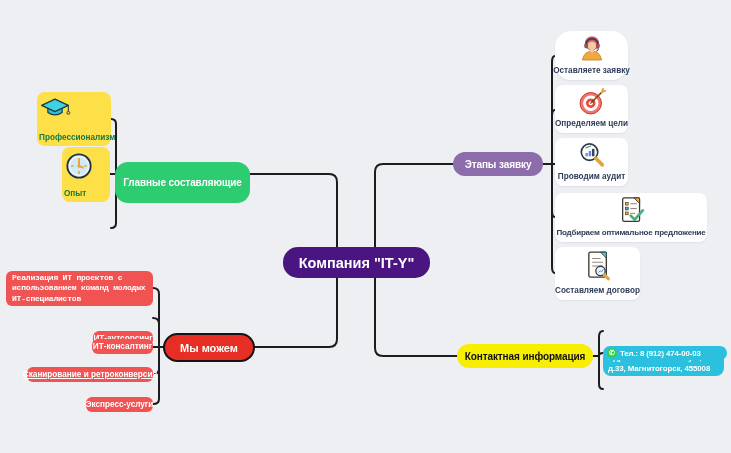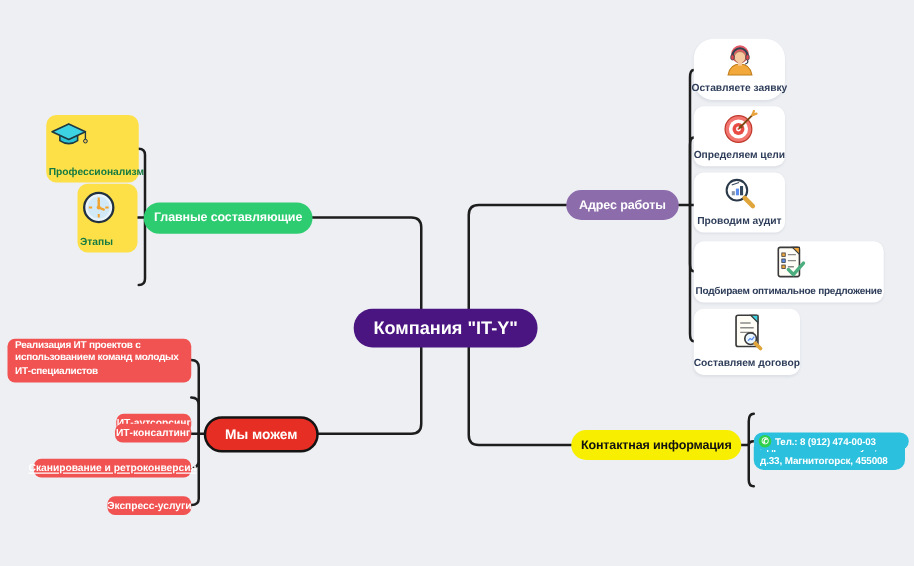--- a/index.html
+++ b/index.html
@@ -14,22 +14,22 @@
   .pill-green{background:#2ecc71;}
   .pill-purple{background:#8d6cab;}
   .pill-yellow{background:#f8ee00;color:#111;}
   .node-red{background:#e62e24;border:2.5px solid #141414;border-radius:15px;color:#fff;
         display:flex;align-items:center;justify-content:center;font-size:11px;white-space:nowrap;}
   .gcard{background:#fde047;border-radius:8px;color:#157a42;font-size:8.2px;
         display:flex;flex-direction:column;align-items:flex-start;justify-content:space-between;
         padding:4px 2px 4px;text-align:center;}
   .rcard{background:#f15352;border-radius:6px;color:#fff;font-size:8.2px;
         display:flex;align-items:center;justify-content:center;text-align:center;white-space:nowrap;}
-  .rcard.big{font-size:8px;line-height:1.3;text-align:left;align-items:flex-start;
-        justify-content:flex-start;padding:0 6px;white-space:normal;letter-spacing:-0.2px;}
+  .rcard.big{font-size:8px;line-height:1.3;text-align:left;align-items:center;
+        justify-content:flex-start;padding:0 6px;white-space:normal;letter-spacing:-0.2px;font-family:Liberation Mono, monospace;}
   .wcard{background:#ffffff;border-radius:8px;color:#2e3d59;font-size:8.2px;
         display:flex;flex-direction:column;align-items:center;justify-content:space-between;
         padding:3px 2px 5px;text-align:center;white-space:nowrap;box-shadow:0 1px 2px rgba(40,50,80,.08);}
   .wcard.wide{font-size:8px;letter-spacing:-0.2px;}
   .ccard{background:#2bc1de;border-radius:8px;color:#fff;font-size:8px;letter-spacing:-0.1px;}
   .ccard.addr{padding:3px 5px;line-height:1.35;font-size:7.9px;margin-top:32px;}
   .ccard.phone{border-radius:8px;display:flex;align-items:center;gap:3px;padding:0 4px;
         font-size:7.8px;white-space:nowrap;}
   .ccard.mail{display:flex;flex-direction:column;align-items:center;justify-content:space-between;
         padding:3px 3px 4px;text-align:center;font-size:7.6px;white-space:nowrap;}
@@ -65,21 +65,21 @@
       <path d="M599 356 V337 Q599 331 603 331"></path>
       <path d="M599 356 Q599 353 603 353"></path>
       <path d="M599 356 V384 Q599 389 603 389"></path>
     </g>
   </svg>
 
   <div class="node center-node" style="left:283px;top:247px;width:147px;height:31px;">
     <span class="lbl">Компания "IT-Y"</span>
   </div>
 
-  <div class="node pill pill-green" style="left:115px;top:162px;width:135px;height:25px;">
+  <div class="node pill pill-green" style="left:115px;top:162px;width:135px;height:41px;">
     <span class="lbl">Главные составляющие</span>
   </div>
 
   <div class="node gcard" style="left:37px;top:92px;width:74px;height:54px;">
     <span>
       <svg viewBox="0 0 36 26" width="32" height="24">
         <path d="M10 12.5 L10 18 Q18 23.5 26 18 L26 12.5 Q18 17.5 10 12.5 Z" fill="#2cc3d6" stroke="#1e3a42" stroke-width="1.4"></path>
         <path d="M18 3 33 10 18 17 3 10Z" fill="#3ed3e3" stroke="#1e3a42" stroke-width="1.5" stroke-linejoin="round"></path>
         <path d="M33 10 V17" stroke="#1e3a42" stroke-width="1.2"></path>
         <circle cx="33" cy="18.5" r="1.7" fill="#f2c14e" stroke="#1e3a42" stroke-width="0.9"></circle>
@@ -91,21 +91,21 @@
   <div class="node gcard" style="left:62px;top:147px;width:48px;height:55px;">
     <span>
       <svg viewBox="0 0 36 36" width="30" height="30">
         <circle cx="18" cy="18" r="14" fill="#e8f3fb" stroke="#22313f" stroke-width="2.2"></circle>
         <circle cx="18" cy="18" r="10.5" fill="#d2e9f7"></circle>
         <path d="M18 8.5v3.2M18 24.3v3.2M8.5 18h3.2M24.3 18h3.2" stroke="#f0a32f" stroke-width="2"></path>
         <path d="M18 18 L18 11.5 M18 18 L22.8 20" stroke="#f0a32f" stroke-width="2.3" stroke-linecap="round"></path>
         <circle cx="18" cy="18" r="2" fill="#f0a32f"></circle>
       </svg>
     </span>
-    <span class="lbl">Этапы</span>
+    <span class="lbl">Опыт</span>
   </div>
 
 
   <div class="node node-red" style="left:163px;top:333px;width:92px;height:29px;">
     <span class="lbl">Мы можем</span>
   </div>
 
   <div class="node rcard big" style="left:6px;top:271px;width:147px;height:35px;">
     <span class="lbl">Реализация ИТ проектов с использованием команд молодых ИТ-специалистов</span>
   </div>
@@ -116,21 +116,21 @@
     <span class="lbl">ИТ-консалтинг</span>
   </div>
   <div class="node rcard" style="left:27px;top:367px;width:126px;height:15px;text-decoration:underline;">
     <span class="lbl">Сканирование и ретроконверсия</span>
   </div>
   <div class="node rcard" style="left:86px;top:397px;width:67px;height:15px;">
     <span class="lbl">Экспресс-услуги</span>
   </div>
 
   <div class="node pill pill-purple" style="left:453px;top:152px;width:90px;height:24px;">
-    <span class="lbl">Адрес работы</span>
+    <span class="lbl">Этапы заявку</span>
   </div>
 
   <div class="node wcard" style="left:555px;top:31px;width:73px;height:49px;border-radius:16px;">
     <span>
       <svg viewBox="0 0 36 32" width="30" height="27">
         <circle cx="18" cy="11" r="8.5" fill="#e25b67"></circle>
         <circle cx="18" cy="14" r="5.5" fill="#f6c9a0" stroke="#a3714b" stroke-width="0.8"></circle>
         <path d="M10.8 12.5 a7.2 7.2 0 0 1 14.4 0" fill="none" stroke="#33424f" stroke-width="2"></path>
         <rect x="9.2" y="11.5" width="3.2" height="5" rx="1.5" fill="#e8474f" stroke="#33424f" stroke-width="0.8"></rect>
         <rect x="23.6" y="11.5" width="3.2" height="5" rx="1.5" fill="#e8474f" stroke="#33424f" stroke-width="0.8"></rect>

